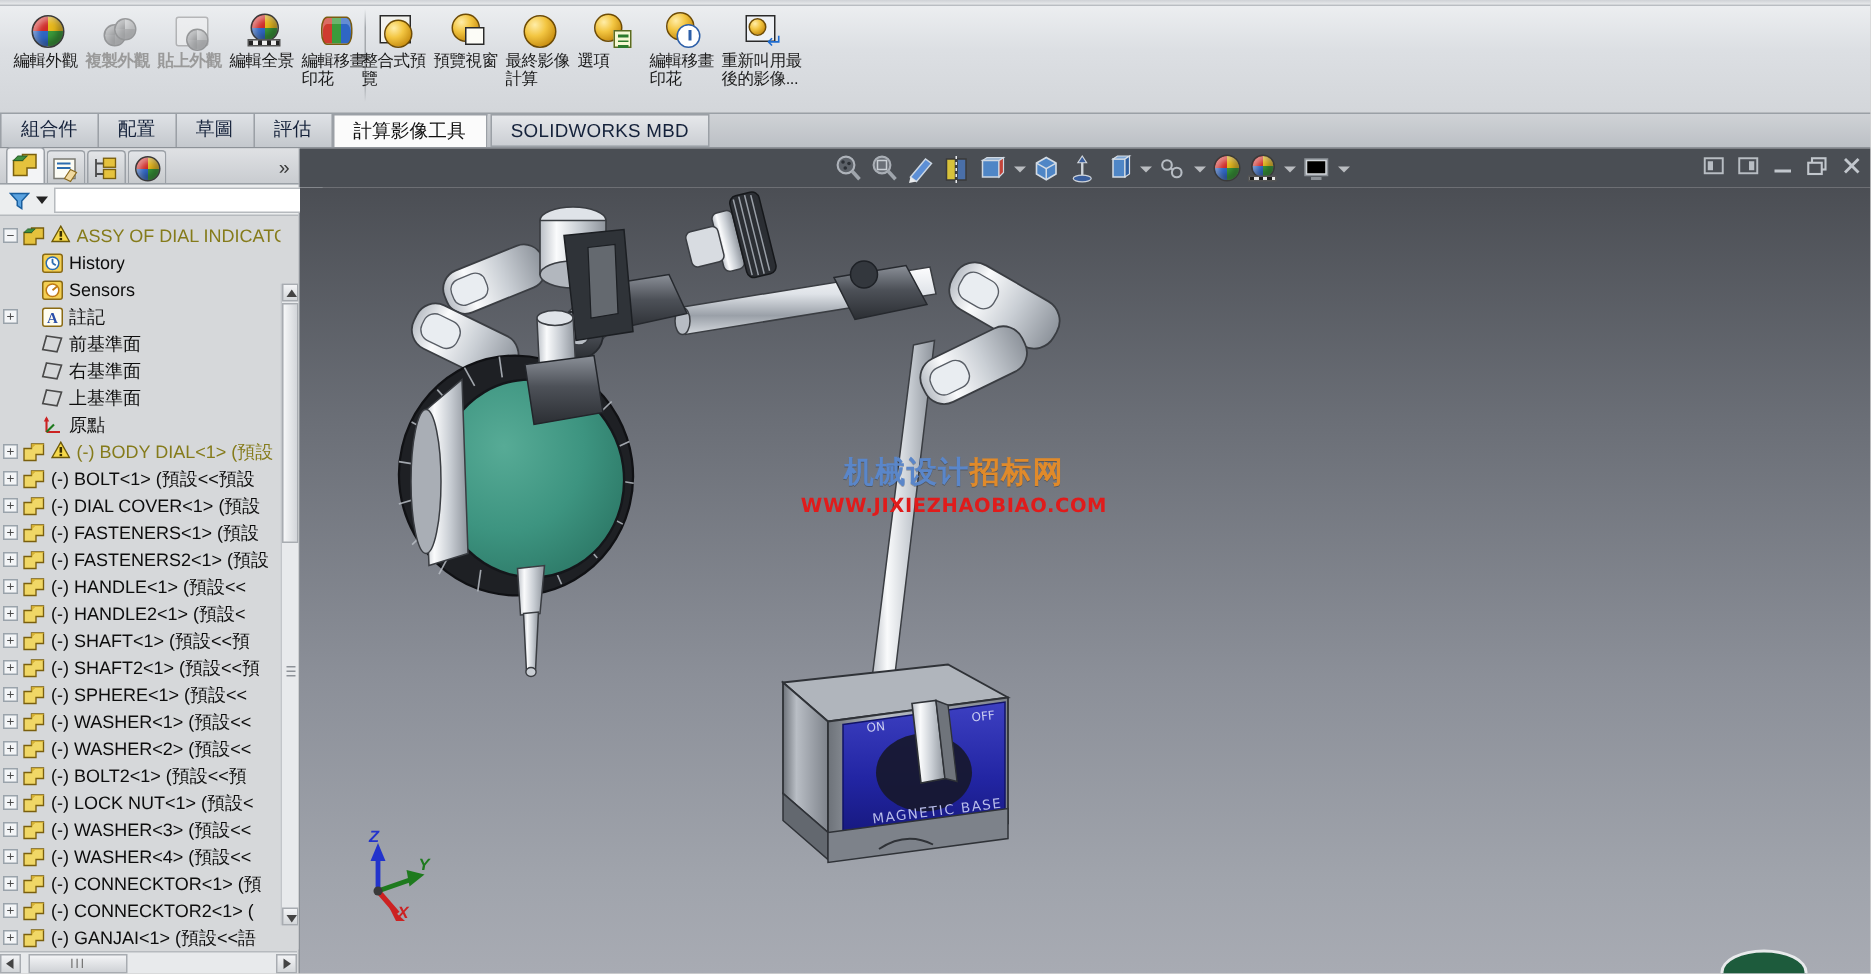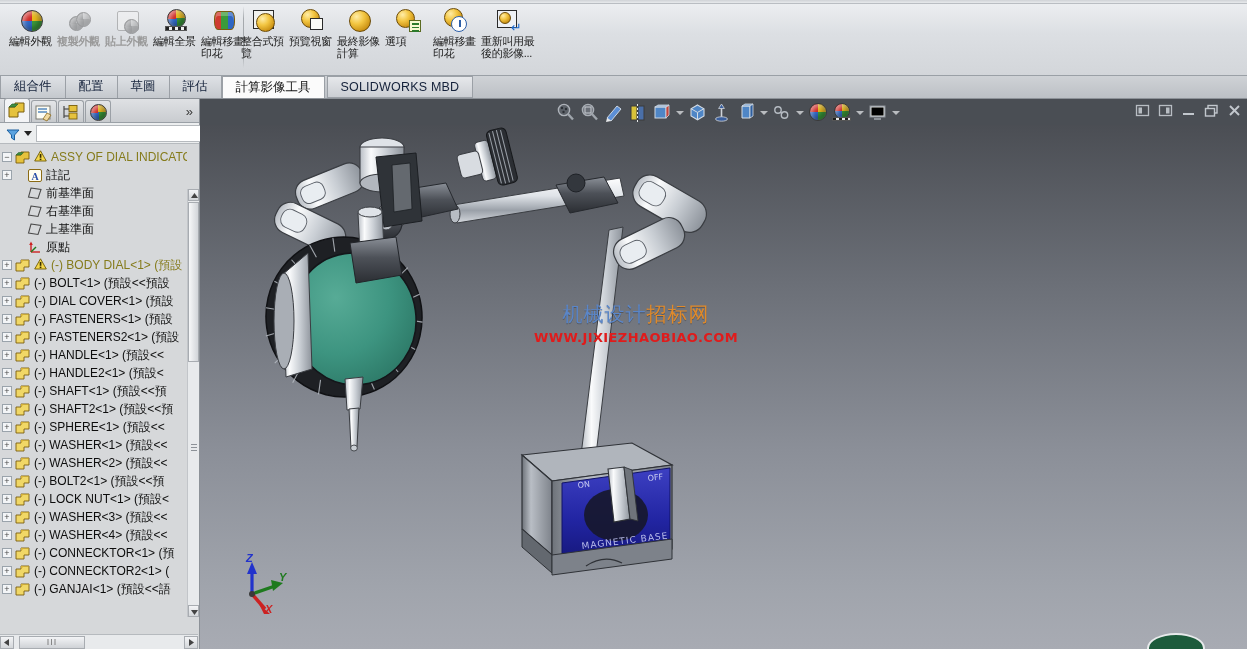--- a/index.html
+++ b/index.html
@@ -199,21 +199,21 @@
   .viewport {
     position:absolute; left:200px; top:125px; width:1047px; height:524px;
     background: linear-gradient(to bottom, #4b4e54 0%, #6b6f77 30%, #8b8f98 62%, #a0a4ac 88%, #a8abb3 100%);
     overflow:hidden;
   }
   .watermark {
     position:absolute; left:316px; top:176px; width:240px; text-align:center;
     pointer-events:none; user-select:none;
   }
   .wm-cn {
-    font-size:20px; letter-spacing:1px; font-weight:normal;
+    font-size:20px; letter-spacing:1px; font-weight:bold;
     font-family:"DejaVu Sans","Liberation Sans",sans-serif;
   }
   .wm-cn span.a{ color:#5a86c9; text-shadow:0 1px 0 rgba(0,0,0,.25); }
   .wm-cn span.b{ color:#e08a2a; text-shadow:0 1px 0 rgba(0,0,0,.25); }
   .wm-url {
     font-size:13px; font-weight:bold; color:#e01b1b; letter-spacing:.4px;
     margin-top:2px; font-family:"DejaVu Sans","Liberation Sans",sans-serif;
   }
   .triad { position:absolute; left:35px; bottom:33px; width:54px; height:62px; }
   .triad-lbl { position:absolute; font-size:11px; font-style:italic; font-weight:bold; }
@@ -522,20 +522,41 @@
             <div class="ticon"><svg width="16" height="15" viewBox="0 0 16 15">
                 <path d="M1 5 L6 5 L6 2 L14 2 L14 9 L9 9 L9 13 L1 13 Z" fill="#e5c23d" stroke="#7a5f0e" stroke-width="0.9"></path>
                 <path d="M1 5 L3.5 2.6 L8.5 2.6 L6 5 Z" fill="#3f8f3f" stroke="#2a5f2a" stroke-width="0.6"></path>
               </svg></div>
             <div class="ticon" style="width: 14px;"><svg width="13" height="12" viewBox="0 0 13 12">
                 <path d="M6.5 0.8 L12.3 11 L0.7 11 Z" fill="#f5d84a" stroke="#6e5a08" stroke-width="0.9"></path>
                 <rect x="5.7" y="4" width="1.7" height="3.8" fill="#3a3000"></rect>
                 <rect x="5.7" y="8.6" width="1.7" height="1.5" fill="#3a3000"></rect>
               </svg></div>
             <div class="tlabel warn">ASSY OF DIAL INDICATOR</div>
+          </div>
+          <div class="trow">
+            <div class="exp none"></div>
+            <div class="tdots"></div>
+            <div class="ticon"><svg width="16" height="15" viewBox="0 0 16 15">
+                <rect x="1.5" y="1.5" width="13" height="12" rx="1.5" fill="#f4cf52" stroke="#8a6a14" stroke-width="1"></rect>
+                <circle cx="8" cy="7.5" r="4.2" fill="#fff" stroke="#2b6cb0" stroke-width="1"></circle>
+                <line x1="8" y1="4.5" x2="8" y2="7.5" stroke="#2b6cb0" stroke-width="1.2"></line>
+                <line x1="8" y1="7.5" x2="10.2" y2="8.8" stroke="#2b6cb0" stroke-width="1.2"></line>
+              </svg></div>
+            <div class="tlabel">History</div>
+          </div>
+          <div class="trow">
+            <div class="exp none"></div>
+            <div class="tdots"></div>
+            <div class="ticon"><svg width="16" height="15" viewBox="0 0 16 15">
+                <rect x="1.5" y="1.5" width="13" height="12" rx="1.5" fill="#f4cf52" stroke="#8a6a14" stroke-width="1"></rect>
+                <circle cx="8" cy="7.5" r="4.2" fill="#fff" stroke="#c07a14" stroke-width="1"></circle>
+                <line x1="8" y1="7.5" x2="11" y2="5" stroke="#c07a14" stroke-width="1.2"></line>
+              </svg></div>
+            <div class="tlabel">Sensors</div>
           </div>
           <div class="trow">
             <div class="exp">+</div>
             <div class="tdots"></div>
             <div class="ticon"><svg width="16" height="15" viewBox="0 0 16 15">
                 <rect x="1.5" y="1.5" width="13" height="12" rx="1.5" fill="#fffdf0" stroke="#8a6a14" stroke-width="1"></rect>
                 <text x="8" y="11.5" font-size="10" font-family="Liberation Serif, serif" font-weight="bold" fill="#2b4fa8" text-anchor="middle">A</text>
               </svg></div>
             <div class="tlabel">註記</div>
           </div>

